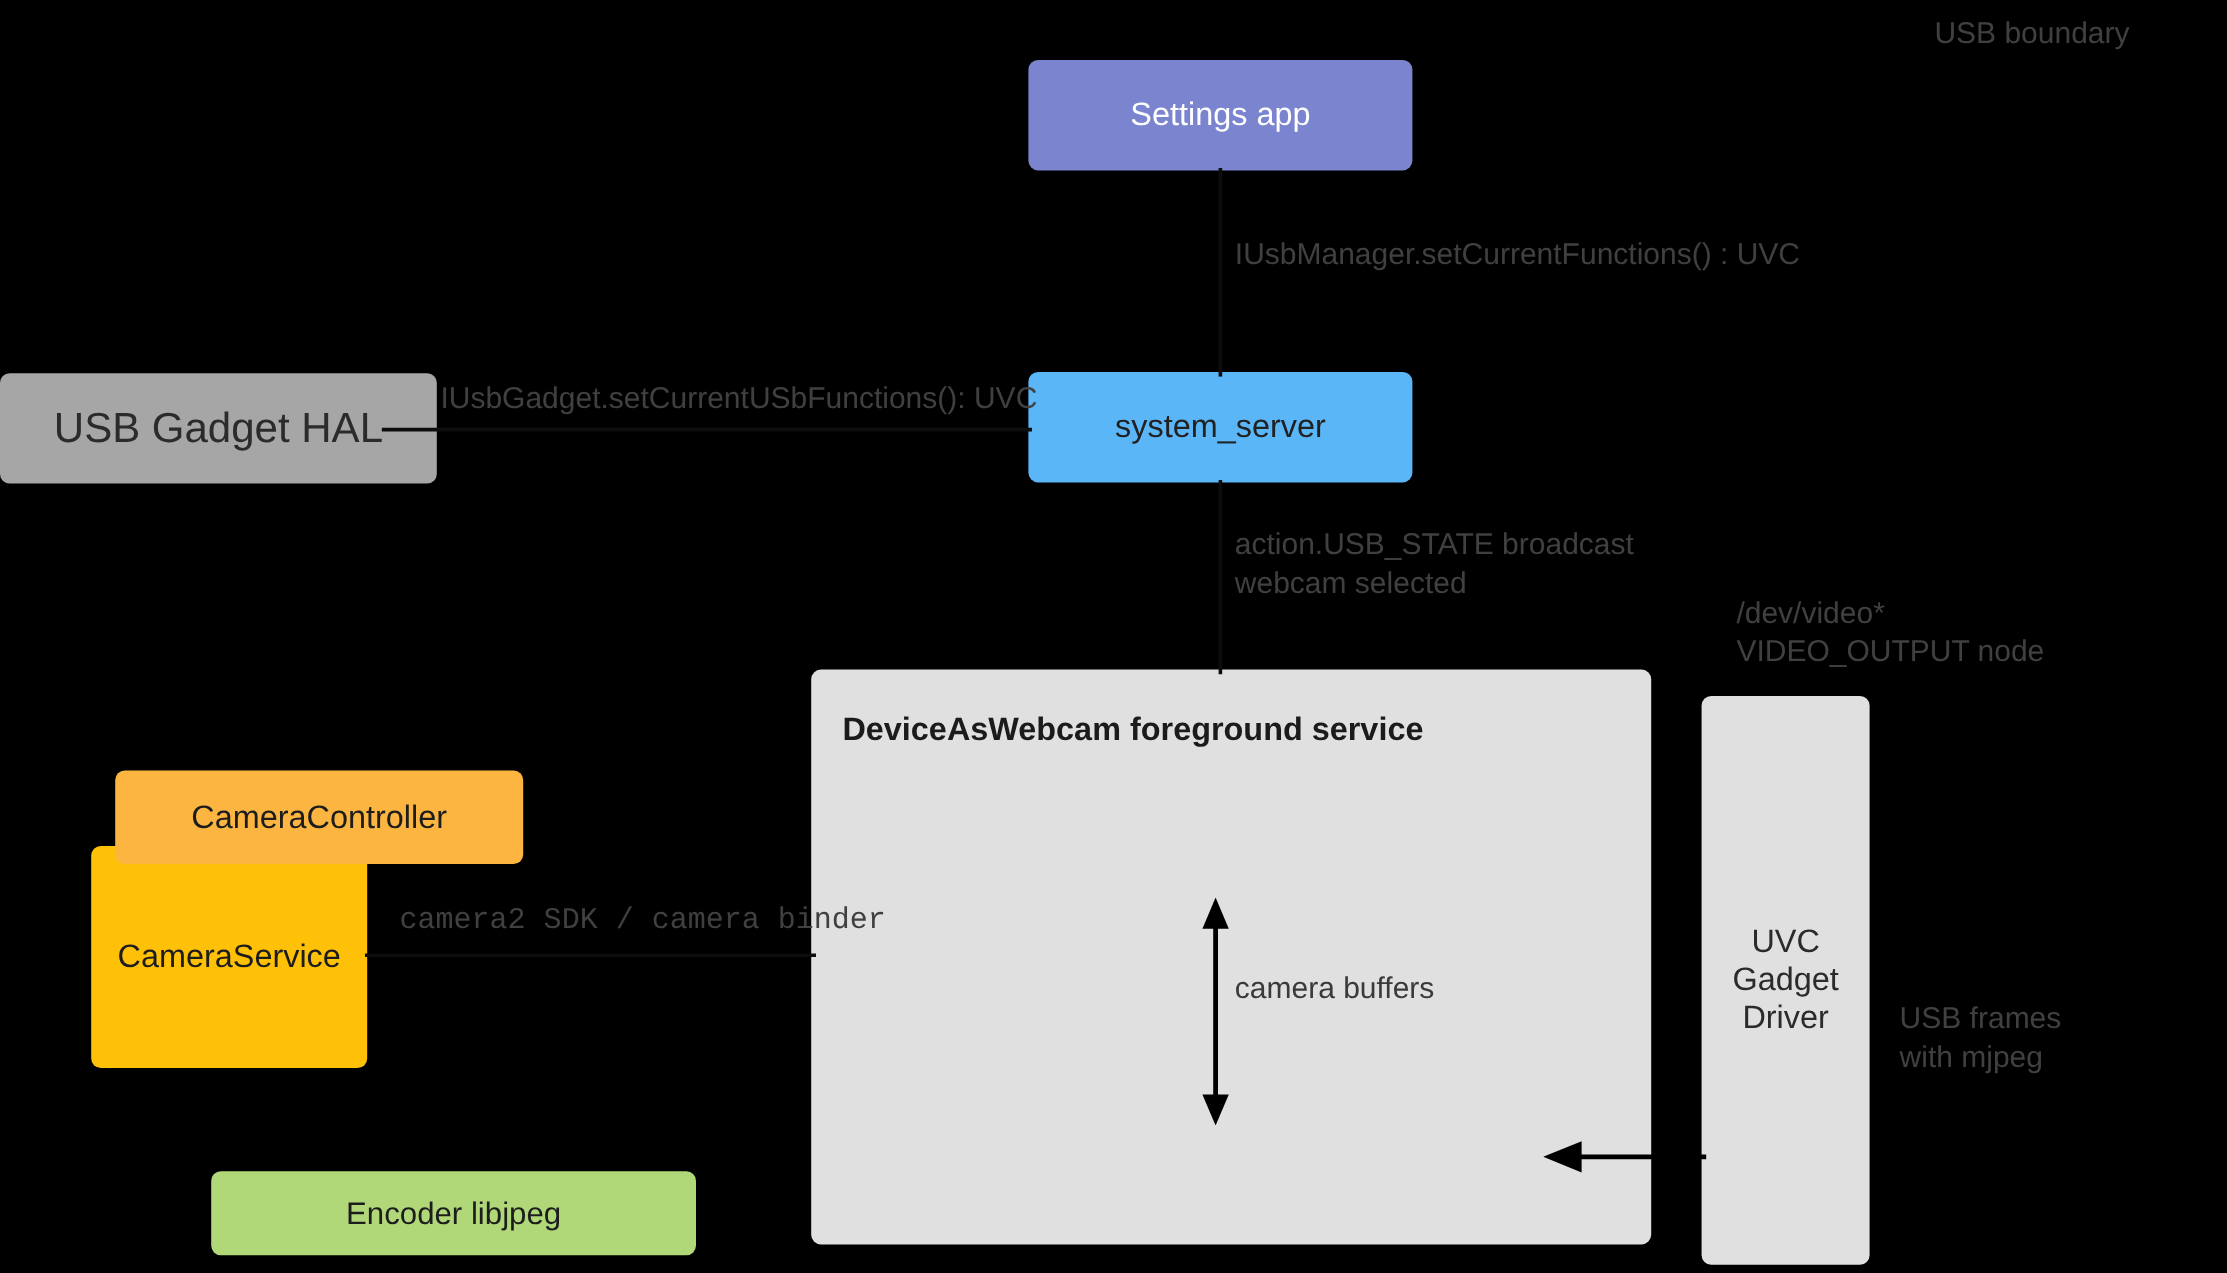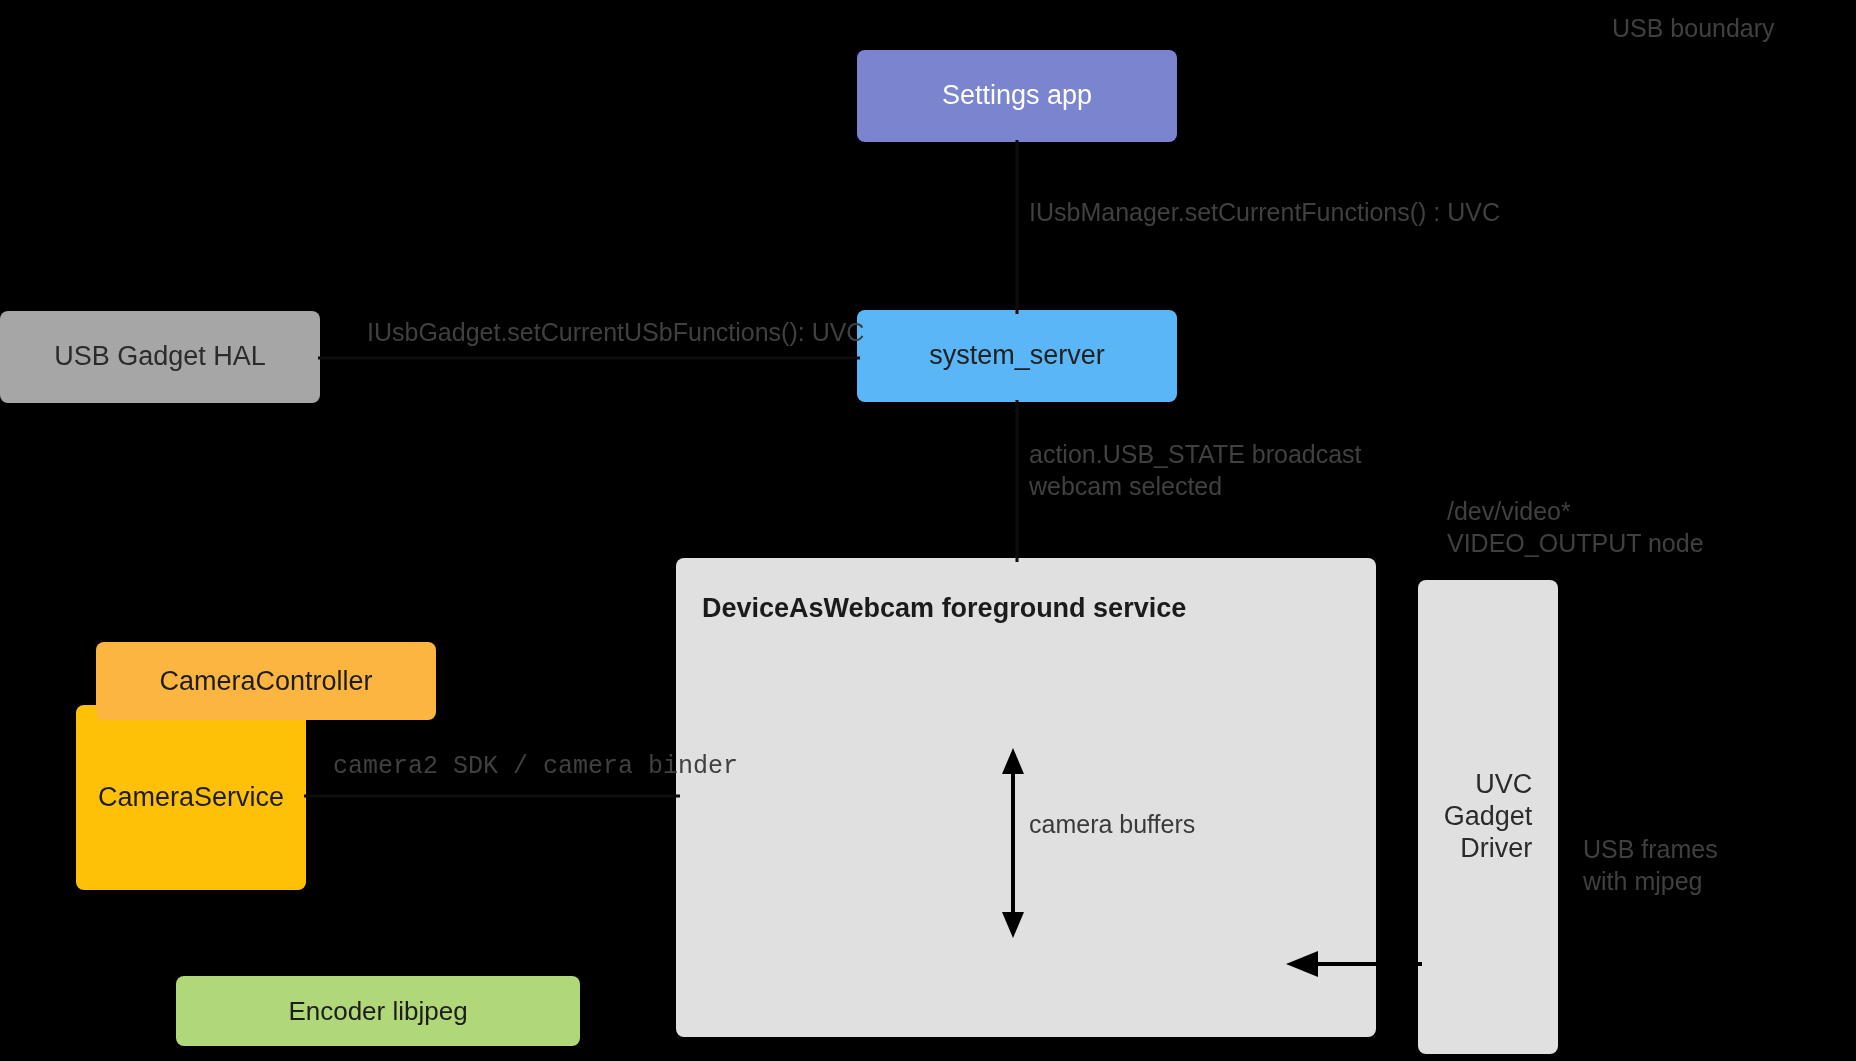--- a/index.html
+++ b/index.html
@@ -24,40 +24,40 @@
   .node {
     position: absolute;
     box-sizing: border-box;
     display: flex;
     align-items: center;
     justify-content: center;
     text-align: center;
     border-radius: 8px;
     line-height: 1.18;
   }
-  .node .node-label { display: block; white-space: pre-line; text-align: right; }
+  .node .node-label { display: block; white-space: pre-line; }
 
   
   #settings-app {
     left: 857px;  top: 50px;  width: 320px; height: 92px;
     background: #7b84ce;
     color: #ffffff;
     font-size: 27px;
   }
   #system-server {
     left: 857px;  top: 310px; width: 320px; height: 92px;
     background: #5bb6f8;
     color: #212121;
     font-size: 27px;
   }
   #usb-gadget-hal {
-    left: 0px;    top: 311px; width: 320px; height: 92px;
+    left: 0px;    top: 311px; width: 364px; height: 92px;
     background: #a6a6a6;
     color: #2b2b2b;
-    font-size: 27px;
+    font-size: 35px;
   }
   #camera-service {
     left: 76px;   top: 705px; width: 230px; height: 185px;
     background: #ffc107;
     color: #1d1d1d;
     font-size: 27px;
   }
   #uvc-gadget-driver {
     left: 1418px; top: 580px; width: 140px; height: 474px;
     background: #e0e0e0;

